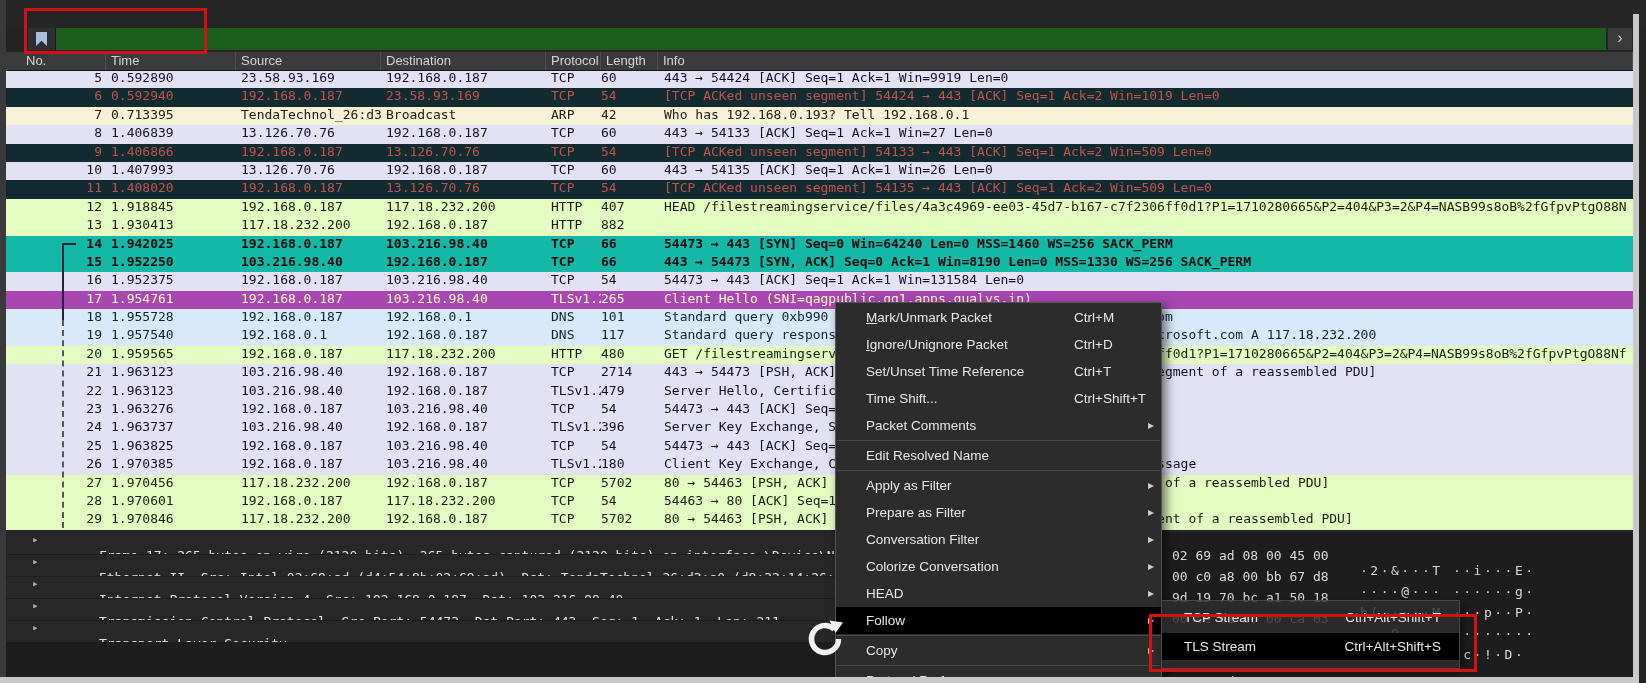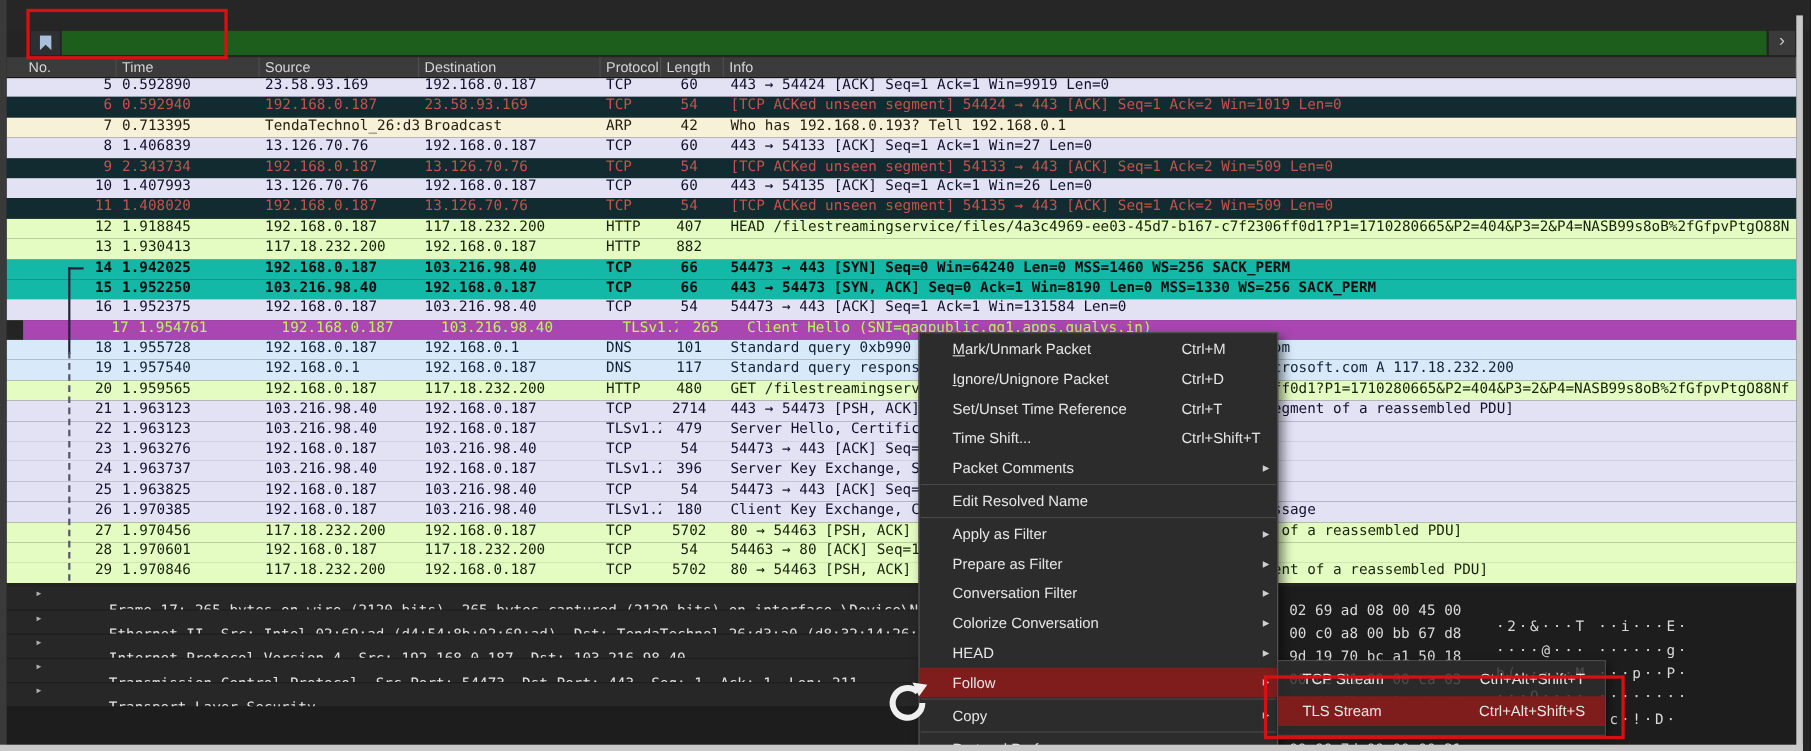--- a/index.html
+++ b/index.html
@@ -21,29 +21,29 @@
   .grid7{display:grid;grid-template-columns:100px 130px 145px 165px 55px 57px 1fr;}
   .pheader{position:absolute;left:6px;top:52px;width:1627px;height:18px;background:#3b3b3b;
     color:#d4d4d4;font-size:13px;border-bottom:1px solid #161616;z-index:3;}
   .pheader .cell{border-right:1px solid #4f4f4f;padding-left:5px;line-height:17px;overflow:hidden;white-space:pre;}
   .pheader .cell.no{padding-left:20px;text-align:left;}
   .plist{position:absolute;left:6px;top:70px;width:1627px;z-index:1;}
   .prow{height:18.4px;line-height:18.4px;font:13px "DejaVu Sans Mono",monospace;}
   .cell{overflow:hidden;white-space:pre;}
   .cell.no{text-align:right;padding-right:4px;}
   .cell.t,.cell.s,.cell.d,.cell.p{padding-left:5px;}
-  .cell.l{text-align:center;padding-right:6px;}
+  .cell.l{text-align:left;padding-right:6px;}
   .cell.i{padding-left:6px;}
   .c-tcp {background:#e3e2f5;color:#10102a;}
   .c-bad {background:#122b31;color:#c0544e;}
   .c-arp {background:#f7f1d7;color:#24200e;}
   .c-http{background:#e4fbc2;color:#152208;}
   .c-syn {background:#14b8a6;color:#0c0c0c;font-weight:bold;}
   .c-dns {background:#d8e9f9;color:#0e2238;}
-  .c-sel {background:#a946b2;color:#bef264;margin-left:15px;}
+  .c-sel {background:#a946b2;color:#fef9c3;}
   .br1{position:absolute;left:62px;top:243px;width:12px;height:77px;border-left:2px solid #22223a;border-top:2px solid #22223a;z-index:4;}
   .br2{position:absolute;left:62px;top:320px;width:2px;height:208px;border-left:2px dashed #55556a;z-index:4;}
 
   
   .details{position:absolute;left:6px;top:533px;width:1154px;height:150px;background:#1d1d1d;z-index:1;}
   .dline{height:21px;line-height:21px;background:#272727;border-bottom:1px solid #1d1d1d;color:#e4e4e4;
     font:13px "DejaVu Sans Mono",monospace;padding-left:46px;position:relative;white-space:pre;overflow:hidden;}
   .dline .tri{position:absolute;left:26px;top:0;color:#b0b0b0;font-size:11px;}
   .hexpane{position:absolute;left:1160px;top:533px;width:473px;height:150px;background:#1d1d1d;z-index:1;overflow:hidden;}
   .hrow{position:relative;height:21px;line-height:21px;font:13px "DejaVu Sans Mono",monospace;color:#dadada;white-space:pre;}
@@ -51,21 +51,21 @@
   .hrow .as{position:absolute;left:200px;letter-spacing:2.5px;text-align:center;}
 
   
   .menu{position:absolute;left:835px;top:302px;width:325px;height:392px;background:#2c2c2c;
     border:1px solid #555;box-shadow:4px 4px 10px rgba(0,0,0,.55);z-index:30;padding-top:1px;}
   .mi{position:relative;height:27px;line-height:27px;color:#e6e6e6;font-size:13.5px;text-align:right;}
   .mi .lbl{position:absolute;left:30px;display:inline-block;}
   .mi .sc{position:absolute;left:238px;}
   .mi .arr{position:absolute;right:7px;visibility:hidden;font-size:12px;color:#cfcfcf;}
   .mi.sub .arr{visibility:visible;}
-  .mi.hl{background:#7f1d1d;}
+  .mi.hl{background:#000000;}
   .mi.sep{height:3px;}
   .mi.sep::after{content:"";position:absolute;left:1px;right:1px;top:1px;height:1px;background:#4a4a4a;}
   .mi.ulf .lbl::first-letter{text-decoration:underline;}
 
   .submenu{position:absolute;left:1161px;top:600px;width:297px;height:64px;background:rgba(45,45,45,.82);
     border:1px solid rgba(95,95,95,.6);box-shadow:3px 3px 8px rgba(0,0,0,.45);z-index:32;padding-top:3px;}
   .submenu .mi{height:27px;line-height:27px;margin-bottom:2px;}
   .submenu .mi .lbl{left:22px;}
   .submenu .mi .sc{left:auto;right:18px;}
 
@@ -137,21 +137,21 @@
       <span class="cell no">8</span>
       <span class="cell t">1.406839</span>
       <span class="cell s">13.126.70.76</span>
       <span class="cell d">192.168.0.187</span>
       <span class="cell p">TCP</span>
       <span class="cell l">60</span>
       <span class="cell i">443 → 54133 [ACK] Seq=1 Ack=1 Win=27 Len=0</span>
     </div>
       <div class="prow grid7 c-bad">
       <span class="cell no">9</span>
-      <span class="cell t">2.343734</span>
+      <span class="cell t">1.406866</span>
       <span class="cell s">192.168.0.187</span>
       <span class="cell d">13.126.70.76</span>
       <span class="cell p">TCP</span>
       <span class="cell l">54</span>
       <span class="cell i">[TCP ACKed unseen segment] 54133 → 443 [ACK] Seq=1 Ack=2 Win=509 Len=0</span>
     </div>
       <div class="prow grid7 c-tcp">
       <span class="cell no">10</span>
       <span class="cell t">1.407993</span>
       <span class="cell s">13.126.70.76</span>

